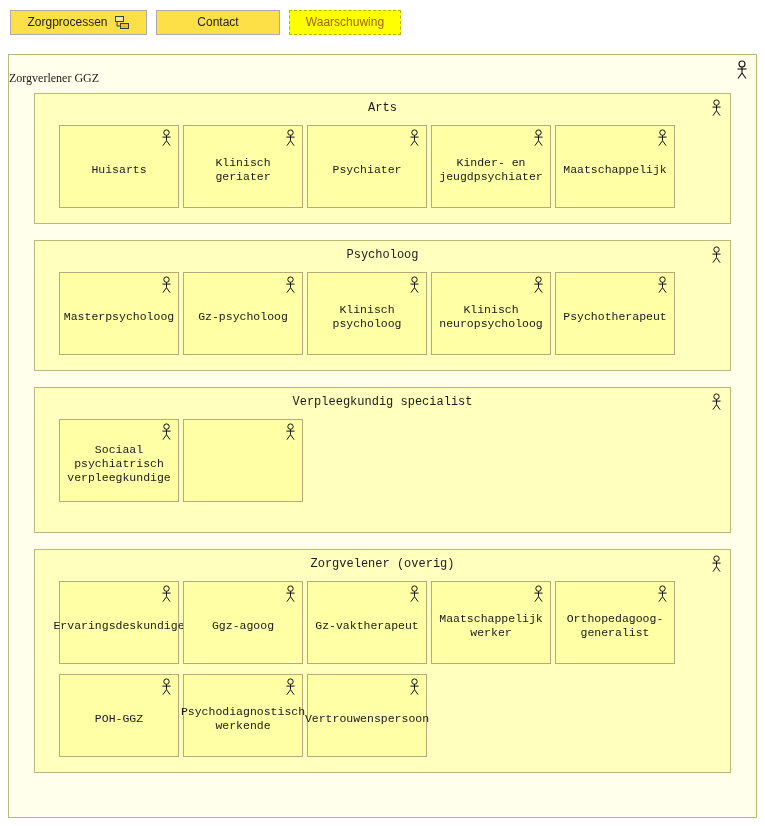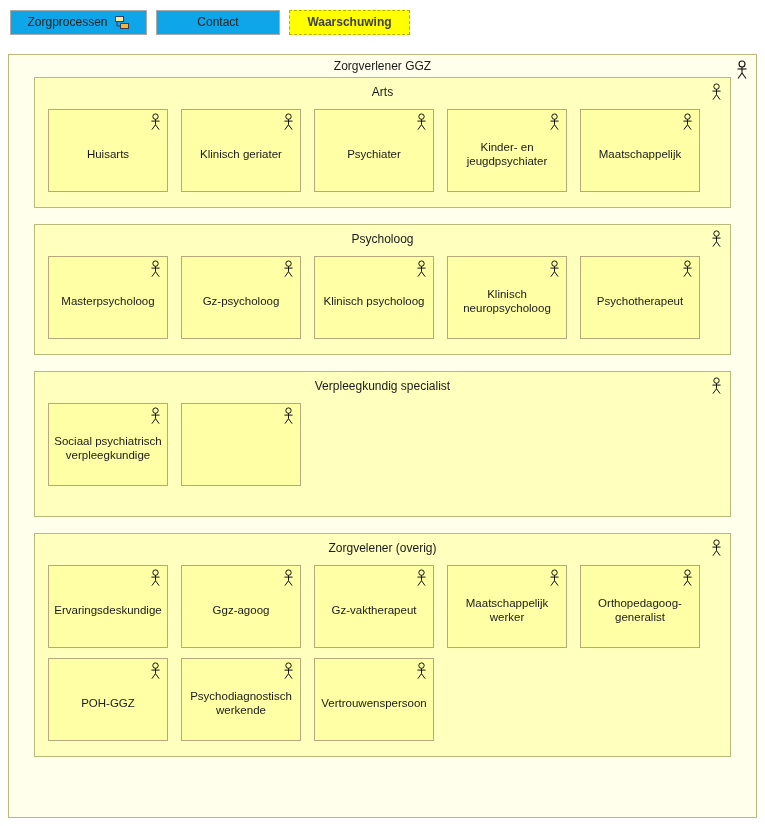--- a/index.html
+++ b/index.html
@@ -23,90 +23,91 @@
     height: 44px;
     display: flex;
     align-items: center;
     gap: 9px;
     padding-left: 10px;
     box-sizing: border-box;
   }
   .tbtn {
     height: 25px;
     box-sizing: border-box;
-    background: #0ea5e9;
+    background: #fde047;
     border: 1px solid #aaaaaa;
     display: flex;
     align-items: center;
     justify-content: center;
     gap: 7px;
     font-size: 12px;
     color: #222;
     padding: 0 10px;
     white-space: nowrap;
   }
   .tbtn.nav { width: 137px; }
   .tbtn.contact { width: 124px; }
   .tbtn.warn {
-    width: 121px;
+    width: 112px;
     background: #ffff00;
     border: 1px dashed #b0b000;
-    color: #404040;
-    font-weight: bold;
+    color: #a16207;
   }
 
   
   .hier-icon { display:block; }
 
   
   #diagram {
     position: absolute;
     left: 8px;
     top: 54px;
     width: 749px;
     height: 764px;
     box-sizing: border-box;
     background: #ffffeb;
     border: 1px solid #b9b97a;
   }
   .outer-title {
-    text-align: center;
+    text-align: left;
     font-size: 12px;
-    padding-top: 4px;
+    padding-top: 16px;
     color: #1a1a1a;
+    font-family: Liberation Serif, serif;
   }
   .actor-corner {
     position: absolute;
     top: 5px;
     right: 7px;
   }
 
   .groups {
     position: absolute;
     left: 25px;
-    top: 22px;
+    top: 38px;
     right: 25px;
+    font-family: Liberation Mono, monospace;
   }
   .group {
     position: relative;
     box-sizing: border-box;
     background: #ffffbe;
     border: 1px solid #b9b97a;
     margin-bottom: 16px;
   }
   .group-title {
     text-align: center;
     font-size: 12px;
     padding-top: 7px;
     color: #1a1a1a;
   }
   .row {
     display: flex;
-    gap: 13px;
-    padding: 0 13px;
+    gap: 4px;
+    padding: 0 24px;
     margin-top: 10px;
   }
   .row.second { }
 
   .card {
     position: relative;
     box-sizing: border-box;
     width: 120px;
     height: 83px;
     background: #ffffa6;

